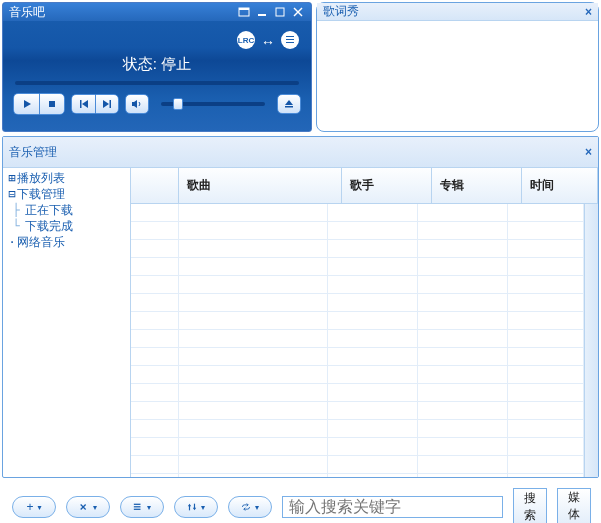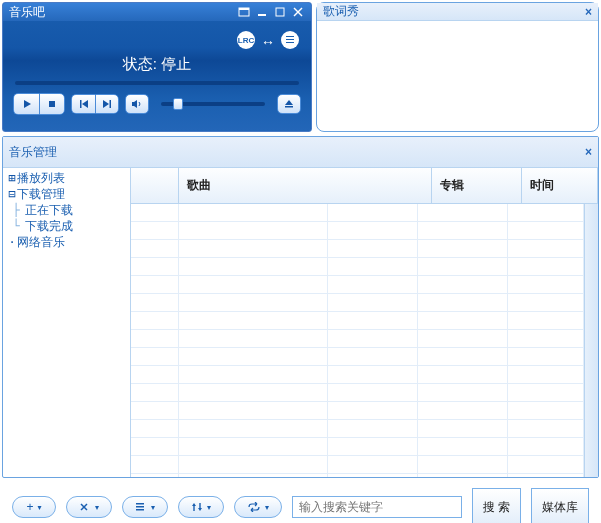--- a/index.html
+++ b/index.html
@@ -57,21 +57,21 @@
 .gh { border-right: 1px solid #b8d4f0; padding: 2px 8px; color: #222; font-weight: bold; display: flex; align-items: center; }
 .grid-body { flex: 1; overflow: hidden; background: #fff; }
 .grow { display: flex; height: 18px; border-bottom: 1px solid #e2edf9; }
 .gc { border-right: 1px solid #e2edf9; }
 .scrollbar-v { width: 14px; background: linear-gradient(to right, #e6f0fb, #d6e6f8); border-left: 1px solid #b8d4f0; }
 
 
 .bottom-bar { margin-top: 6px; padding: 4px 10px; display: flex; align-items: center; gap: 10px; }
 .pill { height: 22px; min-width: 44px; padding: 0 12px; border-radius: 11px; background: linear-gradient(to bottom, #fff, #d9e9fb); border: 1px solid #7ab0e8; display: inline-flex; align-items: center; justify-content: center; color: #1a5fb0; cursor: pointer; font-size: 12px; gap: 4px; }
 .pill .caret { font-size: 8px; }
-.search-input { flex: 1; height: 22px; border: 1px solid #7ab0e8; padding: 0 6px; color: #888; font-size: 12px; }
+.search-input { flex: 1; height: 22px; border: 1px solid #7ab0e8; padding: 0 6px; color: #888; font-size: 16px; }
 .btn-rect { height: 38px; padding: 0 10px; border: 1px solid #7ab0e8; background: linear-gradient(to bottom, #fff, #e2edfa); cursor: pointer; font-size: 12px; color: #222; }
 
 .col-num { width: 48px; }
 .col-song { flex: 1; }
 .col-singer { width: 90px; }
 .col-album { width: 90px; }
 .col-time { width: 76px; }
 </style>
 </head>
 <body>
@@ -203,20 +203,21 @@
         <div class="tree-node">
             <span class="tree-exp">·</span>
             <span>网络音乐</span>
           </div>
       </div>
 
       <div class="grid">
         <div class="grid-head">
           <div class="gh col-num"></div>
           <div class="gh col-song">歌曲</div>
+          <div class="gh col-singer">歌手</div>
           <div class="gh col-album">专辑</div>
           <div class="gh col-time">时间</div>
         </div>
         <div style="display:flex;flex:1;overflow:hidden;">
           <div class="grid-body" id="grid-body">
               <div class="grow">
                 <div class="gc col-num"></div>
                 <div class="gc col-song"></div>
                 <div class="gc col-singer"></div>
                 <div class="gc col-album"></div>

